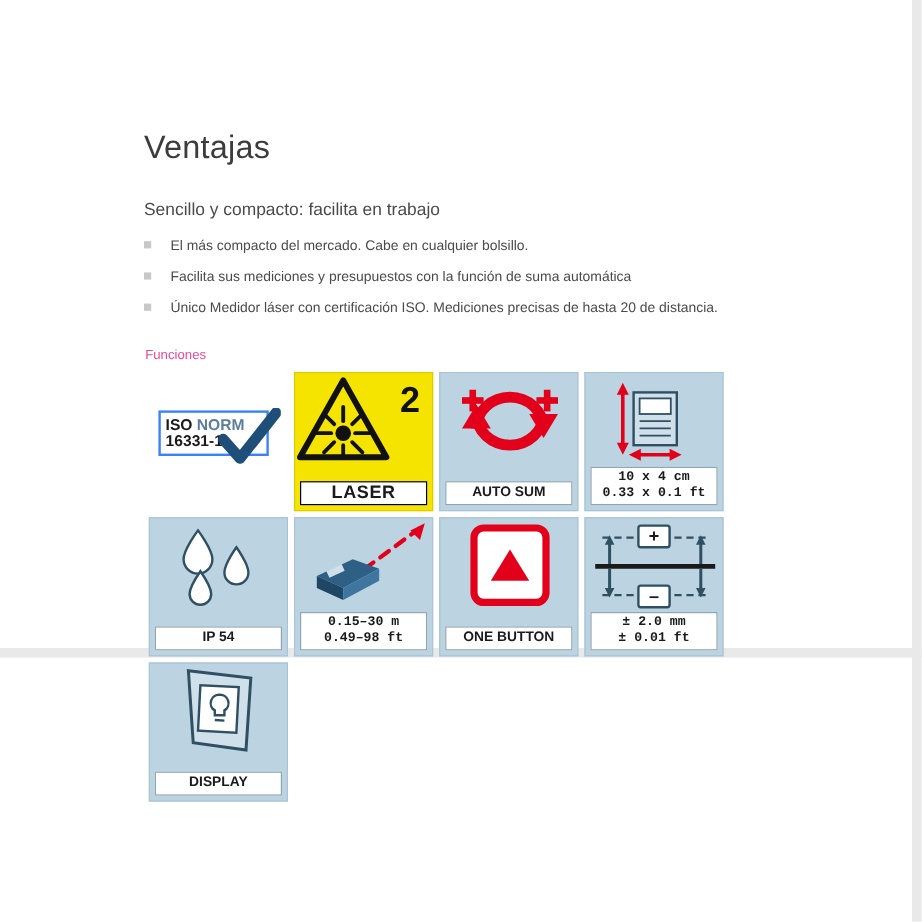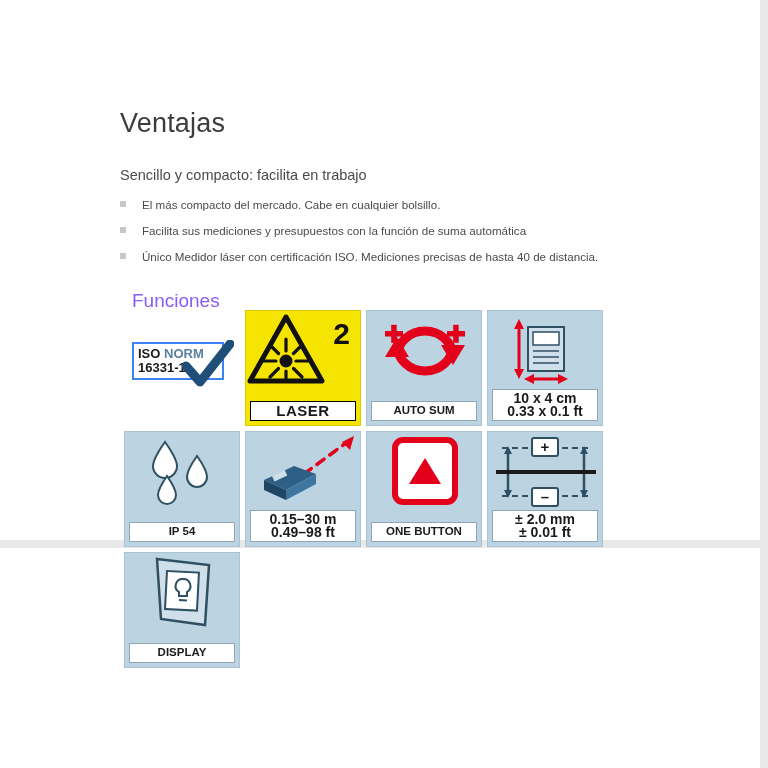--- a/index.html
+++ b/index.html
@@ -69,23 +69,23 @@
   ul.bullets li .bullet-mark {
     position: absolute;
     left: 0;
     top: 4px;
     width: 6px;
     height: 6px;
     background: #c8c8c8;
     display: block;
   }
   .section-label {
-    font-size: 19px;
-    color: #8b5cf6;
-    margin: 0 0 12px 12px;
+    font-size: 11px;
+    color: #ec4899;
+    margin: 0 0 12px 1px;
   }
   
   .icon-grid {
     position: absolute;
     left: 124px;
     top: 310px;
     width: 492px;
   }
   .icon-row {
     display: flex;
@@ -114,22 +114,23 @@
     border: 1px solid #8fa6b4;
     text-align: center;
     font-weight: bold;
     font-size: 11.5px;
     line-height: 13px;
     color: #1a1a1a;
     padding: 2px 0 3px 0;
     font-family: "Liberation Sans", sans-serif;
   }
   .tile .caption.two-line {
-    font-size: 14px;
+    font-size: 11px;
     line-height: 12.5px;
+    font-family: Liberation Mono, monospace;
   }
   .tile .art {
     position: absolute;
     left: 0; right: 0; top: 0;
     height: 80px;
   }
   
   .iso-tile {
     background: #ffffff;
     border: none;
@@ -203,21 +204,21 @@
       <li>
         <span class="bullet-mark"></span>
         <span>El más compacto del mercado. Cabe en cualquier bolsillo.</span>
       </li>
       <li>
         <span class="bullet-mark"></span>
         <span>Facilita sus mediciones y presupuestos con la función de suma automática</span>
       </li>
       <li>
         <span class="bullet-mark"></span>
-        <span>Único Medidor láser con certificación ISO. Mediciones precisas de hasta 40 de distancia.</span>
+        <span>Único Medidor láser con certificación ISO. Mediciones precisas de hasta 20 de distancia.</span>
       </li>
     </ul>
     <p class="section-label">Funciones</p>
   </div>
 
   <div class="icon-grid">
 
     <div class="icon-row">
 
       <div class="tile iso-tile">

